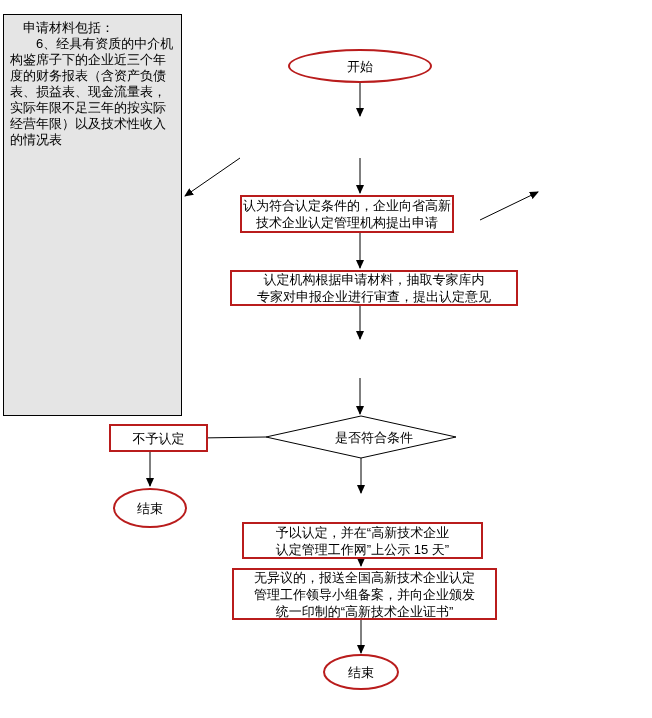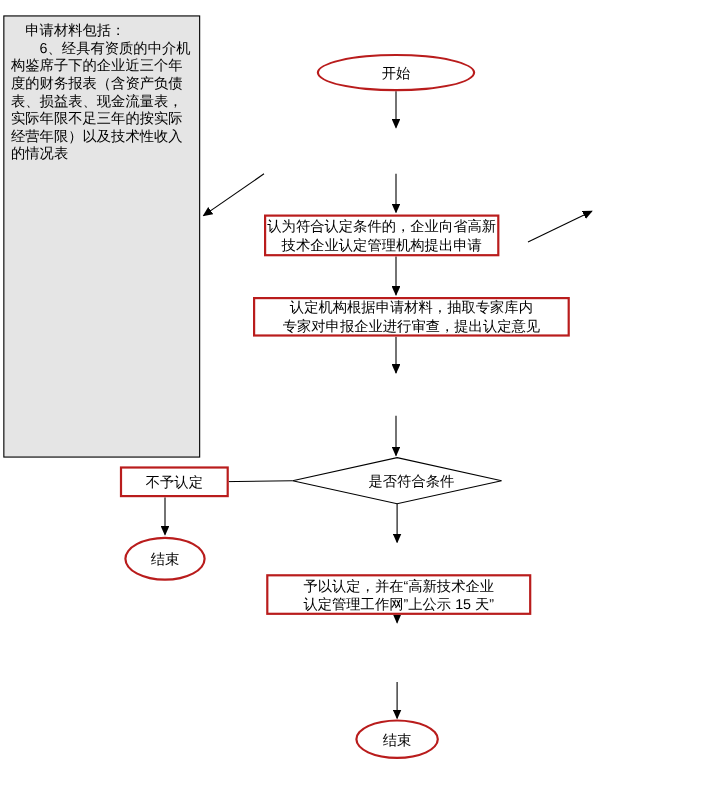--- a/index.html
+++ b/index.html
@@ -70,16 +70,19 @@
 
   <div class="node plain" style="left:294px;top:427px;width:160px;height:20px;text-align:right;">是否符合条件</div>
 
   <div class="node" style="left:109px;top:424px;width:99px;height:28px;">不予认定</div>
 
   <div class="node oval" style="left:113px;top:488px;width:74px;height:40px;">结束</div>
 
   <div class="node" style="left:242px;top:495px;width:241px;height:37px;margin-top:27px;">予以认定，并在“高新技术企业
 认定管理工作网”上公示 15 天”</div>
 
+  <div class="node" style="left:232px;top:568px;width:265px;height:52px;">无异议的，报送全国高新技术企业认定
+管理工作领导小组备案，并向企业颁发
+统一印制的“高新技术企业证书”</div>
 
   <div class="node oval" style="left:323px;top:654px;width:76px;height:36px;">结束</div>
 
 </div>
 
 </body></html>

